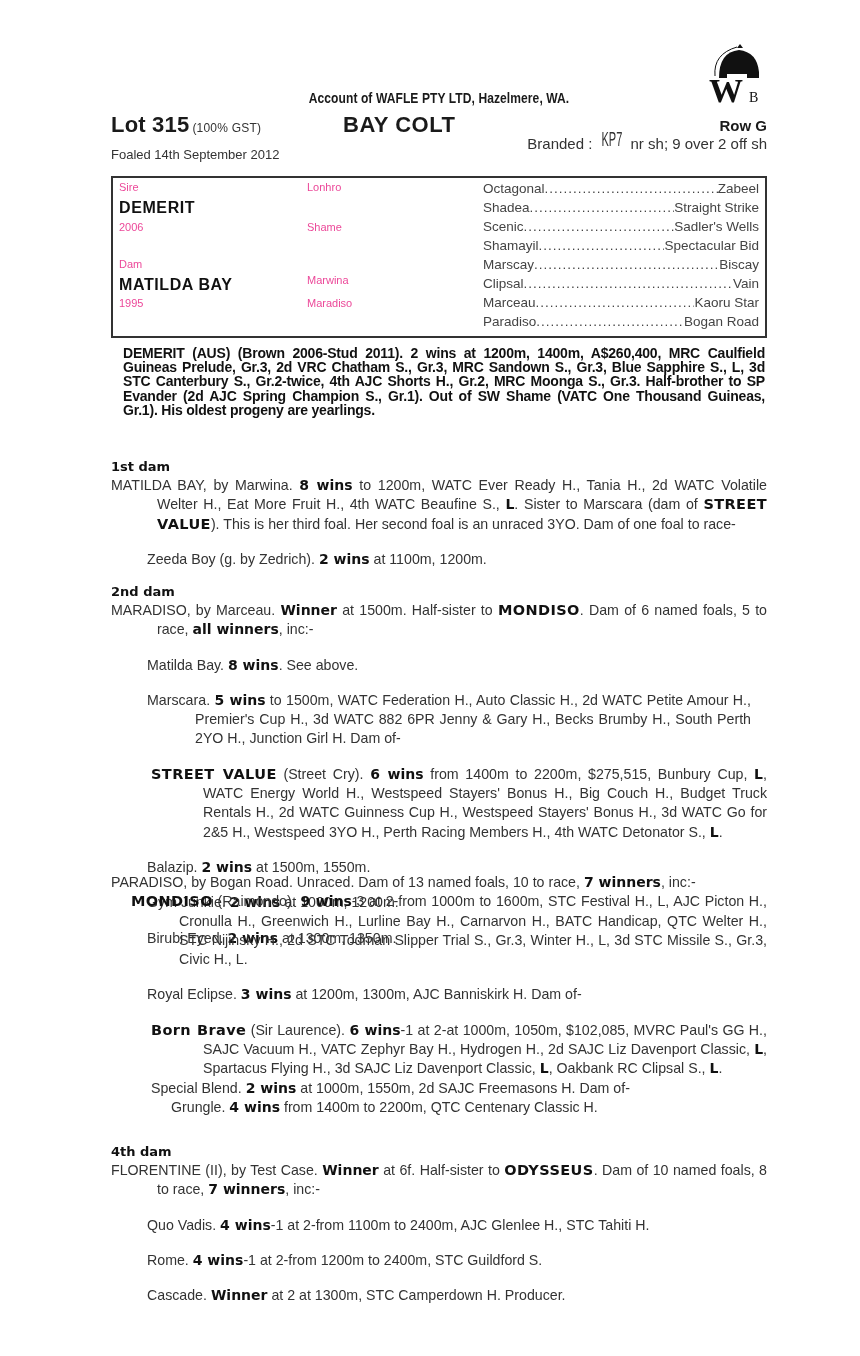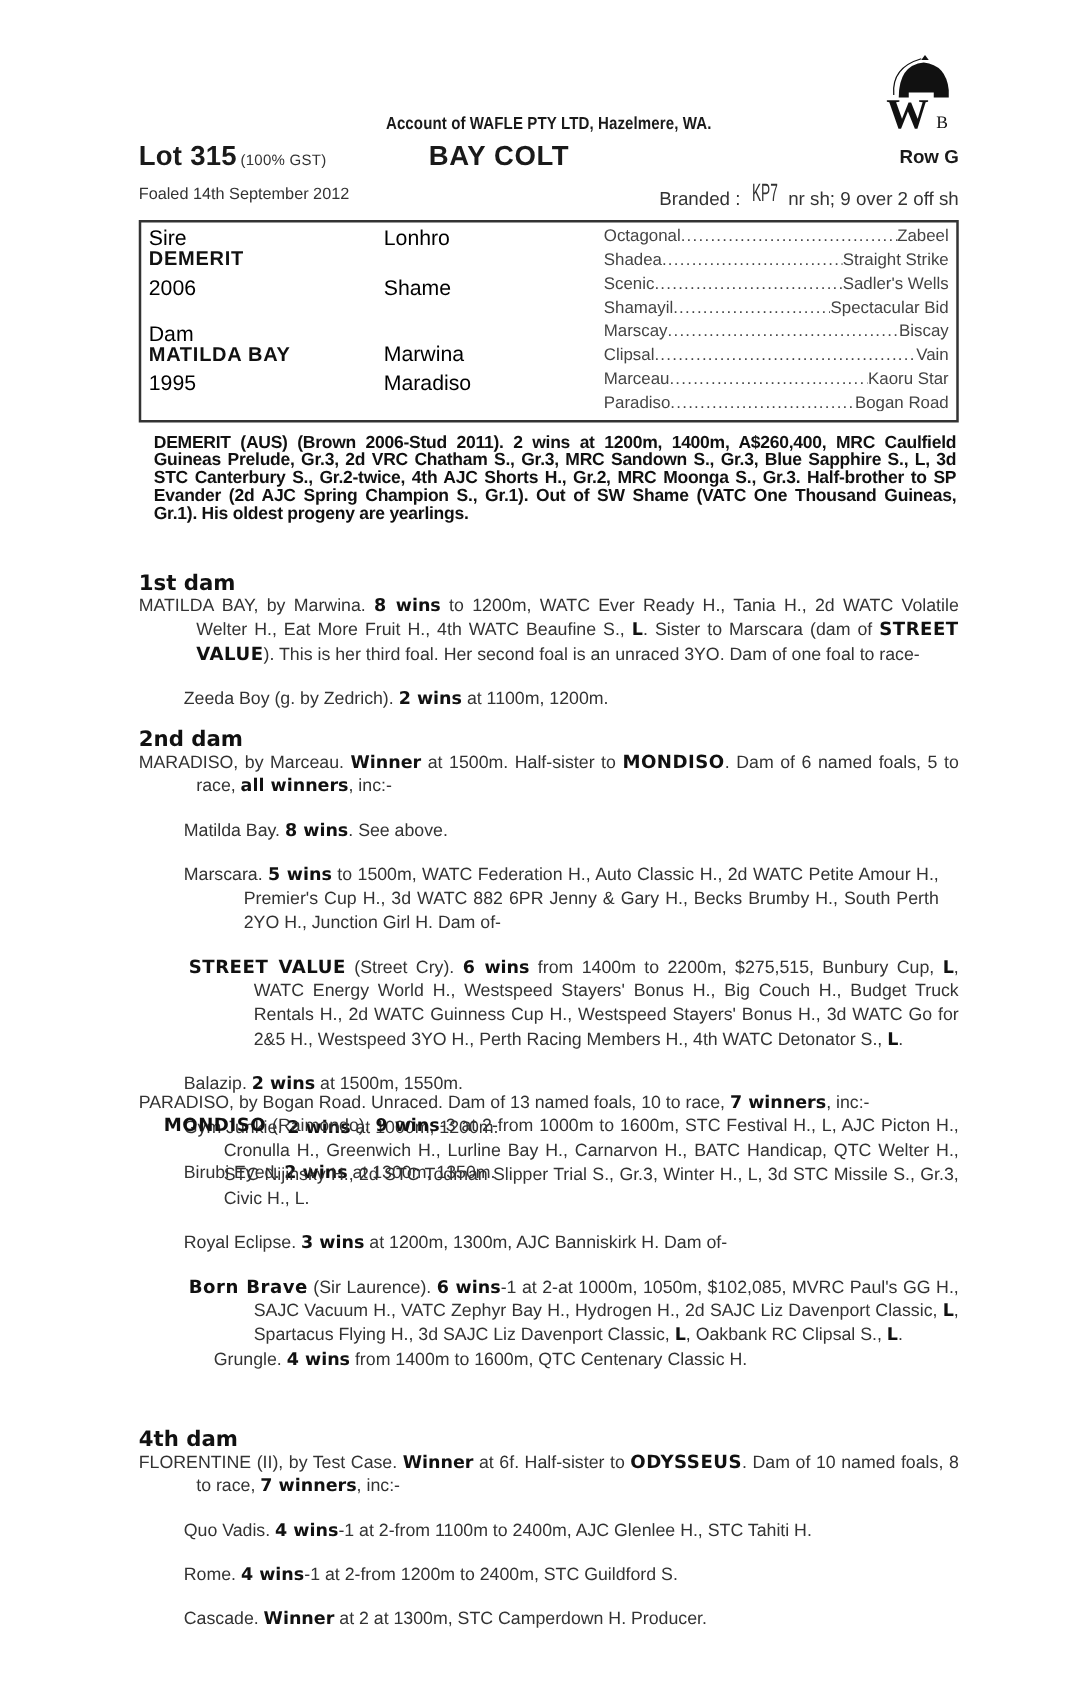--- a/index.html
+++ b/index.html
@@ -9,36 +9,36 @@
   .account { position:absolute; left:0; top:90px; width:656px; text-align:center;
              font-family:"Liberation Sans", sans-serif; font-weight:bold; font-size:14px;
              transform:scaleX(0.86); transform-origin:center; letter-spacing:0.1px; }
   .logo { position:absolute; left:596px; top:44px; width:60px; height:62px; }
   .lotrow { position:absolute; left:0; top:112px; width:656px; height:26px; }
   .lot { position:absolute; left:0; top:0; font-weight:bold; font-size:22px; letter-spacing:0.2px; }
   .gst { font-weight:normal; font-size:12px; color:#333; margin-left:3px; }
   .sex { position:absolute; left:232px; top:0; font-weight:bold; font-size:22px; letter-spacing:0.5px; }
   .row { position:absolute; right:0; top:5px; font-weight:bold; font-size:15px; }
   .foaled { position:absolute; left:0; top:147px; font-size:13px; color:#333; }
-  .branded { position:absolute; right:0; top:147px; font-size:15px; color:#333; }
+  .branded { position:absolute; right:0; top:131px; font-size:15px; color:#333; }
   .brand-mark { display:inline-block; font-size:20px; transform:scaleX(0.55); transform-origin:center;
                 margin:0 -4px; position:relative; top:-3px; }
   .ped { position:absolute; left:0; top:176px; width:652px; height:158px; border:2px solid #333; }
-  .pcell { position:absolute; font-size:17px; color:#000000; }
+  .pcell { position:absolute; font-size:11px; color:#ec4899; }
   .pbig { position:absolute; font-size:16px; font-weight:bold; color:#111;
           font-family:Liberation Sans, sans-serif; letter-spacing:0.6px; }
   .ggline { position:absolute; left:370px; width:276px; font-size:13.5px; color:#444; display:flex;
             white-space:nowrap; overflow:hidden; }
   .ggline .dots { flex:1; overflow:hidden; letter-spacing:1px; }
   .ggline .dots::after { content:"........................................................................................"; }
   .sire-text { position:absolute; left:12px; top:346px; width:642px; font-family:Liberation Sans, sans-serif;
                font-weight:bold; font-size:14px; line-height:14.2px; text-align:justify; color:#111;
                letter-spacing:-0.2px; }
   .sec { position:absolute; left:0; width:656px; font-size:14.2px; line-height:19.3px; color:#333; }
-  .sec h3 { margin:0; font-family:"DejaVu Sans", sans-serif; font-weight:bold; font-size:17px; color:#111;
+  .sec h3 { margin:0; font-family:"DejaVu Sans", sans-serif; font-weight:bold; font-size:13px; color:#111;
             line-height:18px; }
   .p0 { padding-left:46px; text-indent:-46px; text-align:justify; margin:0; }
   .p1 { padding-left:68px; text-indent:-48px; margin:16px; text-align:justify; }
   .p2 { padding-left:92px; text-indent:-52px; margin:0; text-align:justify; }
   b.w { font-family:"DejaVu Sans", sans-serif; font-weight:bold; color:#111; font-size:14px; }
   b.cap { font-family:"DejaVu Sans", sans-serif; font-weight:bold; color:#111; font-size:14.5px; letter-spacing:0.4px; }
 </style>
 </head>
 <body>
 
@@ -144,21 +144,22 @@
     <p class="p1"><span>Balazip. </span><b class="w">2 wins</b><span> at 1500m, 1550m.</span></p>
     <p class="p1"><span>Gym Junkie. </span><b class="w">2 wins</b><span> at 1000m, 1200m.</span></p>
     <p class="p1"><span>Birubi Eyed. </span><b class="w">2 wins</b><span> at 1300m, 1350m.</span></p>
   </div>
 
   <div class="sec" style="top:873px">
     <p class="p0"><span>PARADISO, by Bogan Road. Unraced. Dam of 13 named foals, 10 to race, </span><b class="w">7 winners</b><span>, inc:-</span></p>
     <p class="p2" style="padding-left:68px;text-indent:-48px"><b class="cap">MONDISO</b><span> (Raimondo). </span><b class="w">9 wins</b><span>-3 at 2-from 1000m to 1600m, STC Festival H., L, AJC Picton H., Cronulla H., Greenwich H., Lurline Bay H., Carnarvon H., BATC Handicap, QTC Welter H., STC Nijinsky H., 2d STC Todman Slipper Trial S., Gr.3, Winter H., L, 3d STC Missile S., Gr.3, Civic H., L.</span></p>
     <p class="p1"><span>Royal Eclipse. </span><b class="w">3 wins</b><span> at 1200m, 1300m, AJC Banniskirk H. Dam of-</span></p>
     <p class="p2"><b class="cap">Born Brave</b><span> (Sir Laurence). </span><b class="w">6 wins</b><span>-1 at 2-at 1000m, 1050m, $102,085, MVRC Paul's GG H., SAJC Vacuum H., VATC Zephyr Bay H., Hydrogen H., 2d SAJC Liz Davenport Classic, </span><b class="w">L</b><span>, Spartacus Flying H., 3d SAJC Liz Davenport Classic, </span><b class="w">L</b><span>, Oakbank RC Clipsal S., </span><b class="w">L</b><span>.</span></p>
-    <p class="p2" style="padding-left:60px;text-indent:0"><span>Grungle. </span><b class="w">4 wins</b><span> from 1400m to 1600m, QTC Centenary Classic H.</span></p>
+    <p class="p2" style="padding-left:52px;text-indent:-12px"><span>Special Blend. </span><b class="w">2 wins</b><span> at 1000m, 1550m, 2d SAJC Freemasons H. Dam of-</span></p>
+    <p class="p2" style="padding-left:60px;text-indent:0"><span>Grungle. </span><b class="w">4 wins</b><span> from 1400m to 2200m, QTC Centenary Classic H.</span></p>
   </div>
 
   <div class="sec" style="top:1143px">
     <h3>4th dam</h3>
     <p class="p0"><span>FLORENTINE (II), by Test Case. </span><b class="w">Winner</b><span> at 6f. Half-sister to </span><b class="cap">ODYSSEUS</b><span>. Dam of 10 named foals, 8 to race, </span><b class="w">7 winners</b><span>, inc:-</span></p>
     <p class="p1"><span>Quo Vadis. </span><b class="w">4 wins</b><span>-1 at 2-from 1100m to 2400m, AJC Glenlee H., STC Tahiti H.</span></p>
     <p class="p1"><span>Rome. </span><b class="w">4 wins</b><span>-1 at 2-from 1200m to 2400m, STC Guildford S.</span></p>
     <p class="p1"><span>Cascade. </span><b class="w">Winner</b><span> at 2 at 1300m, STC Camperdown H. Producer.</span></p>
   </div>
 

